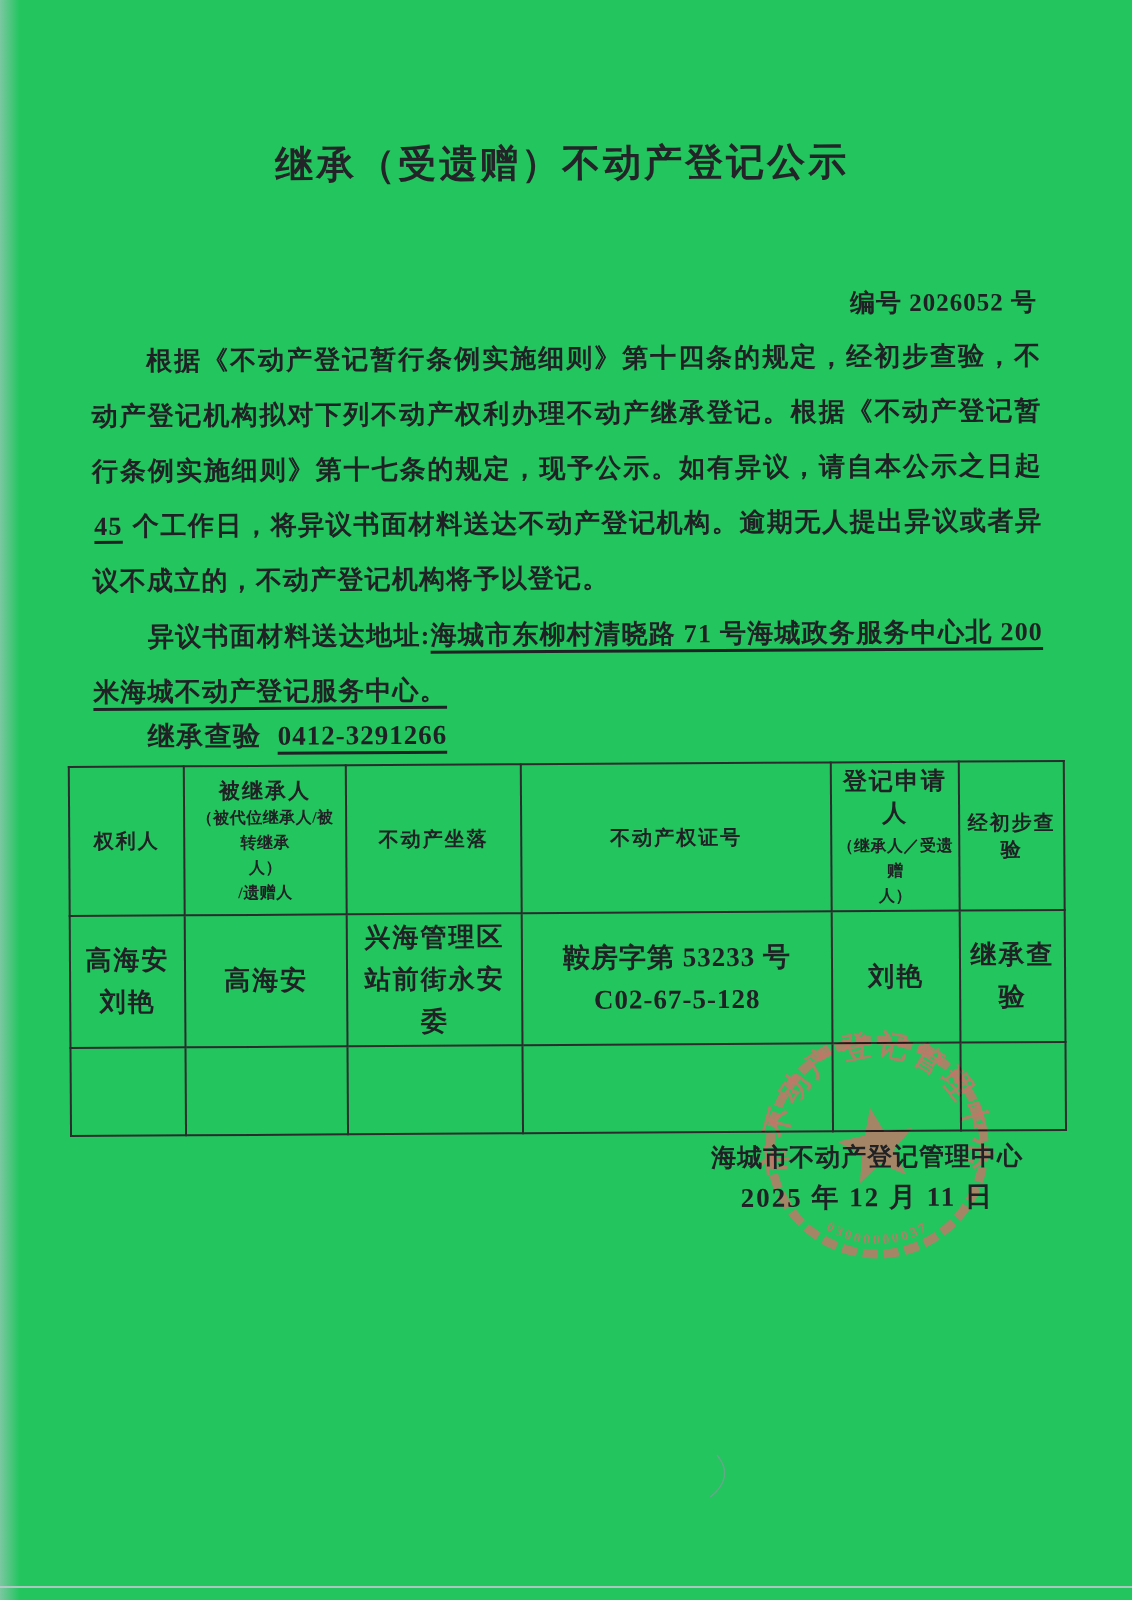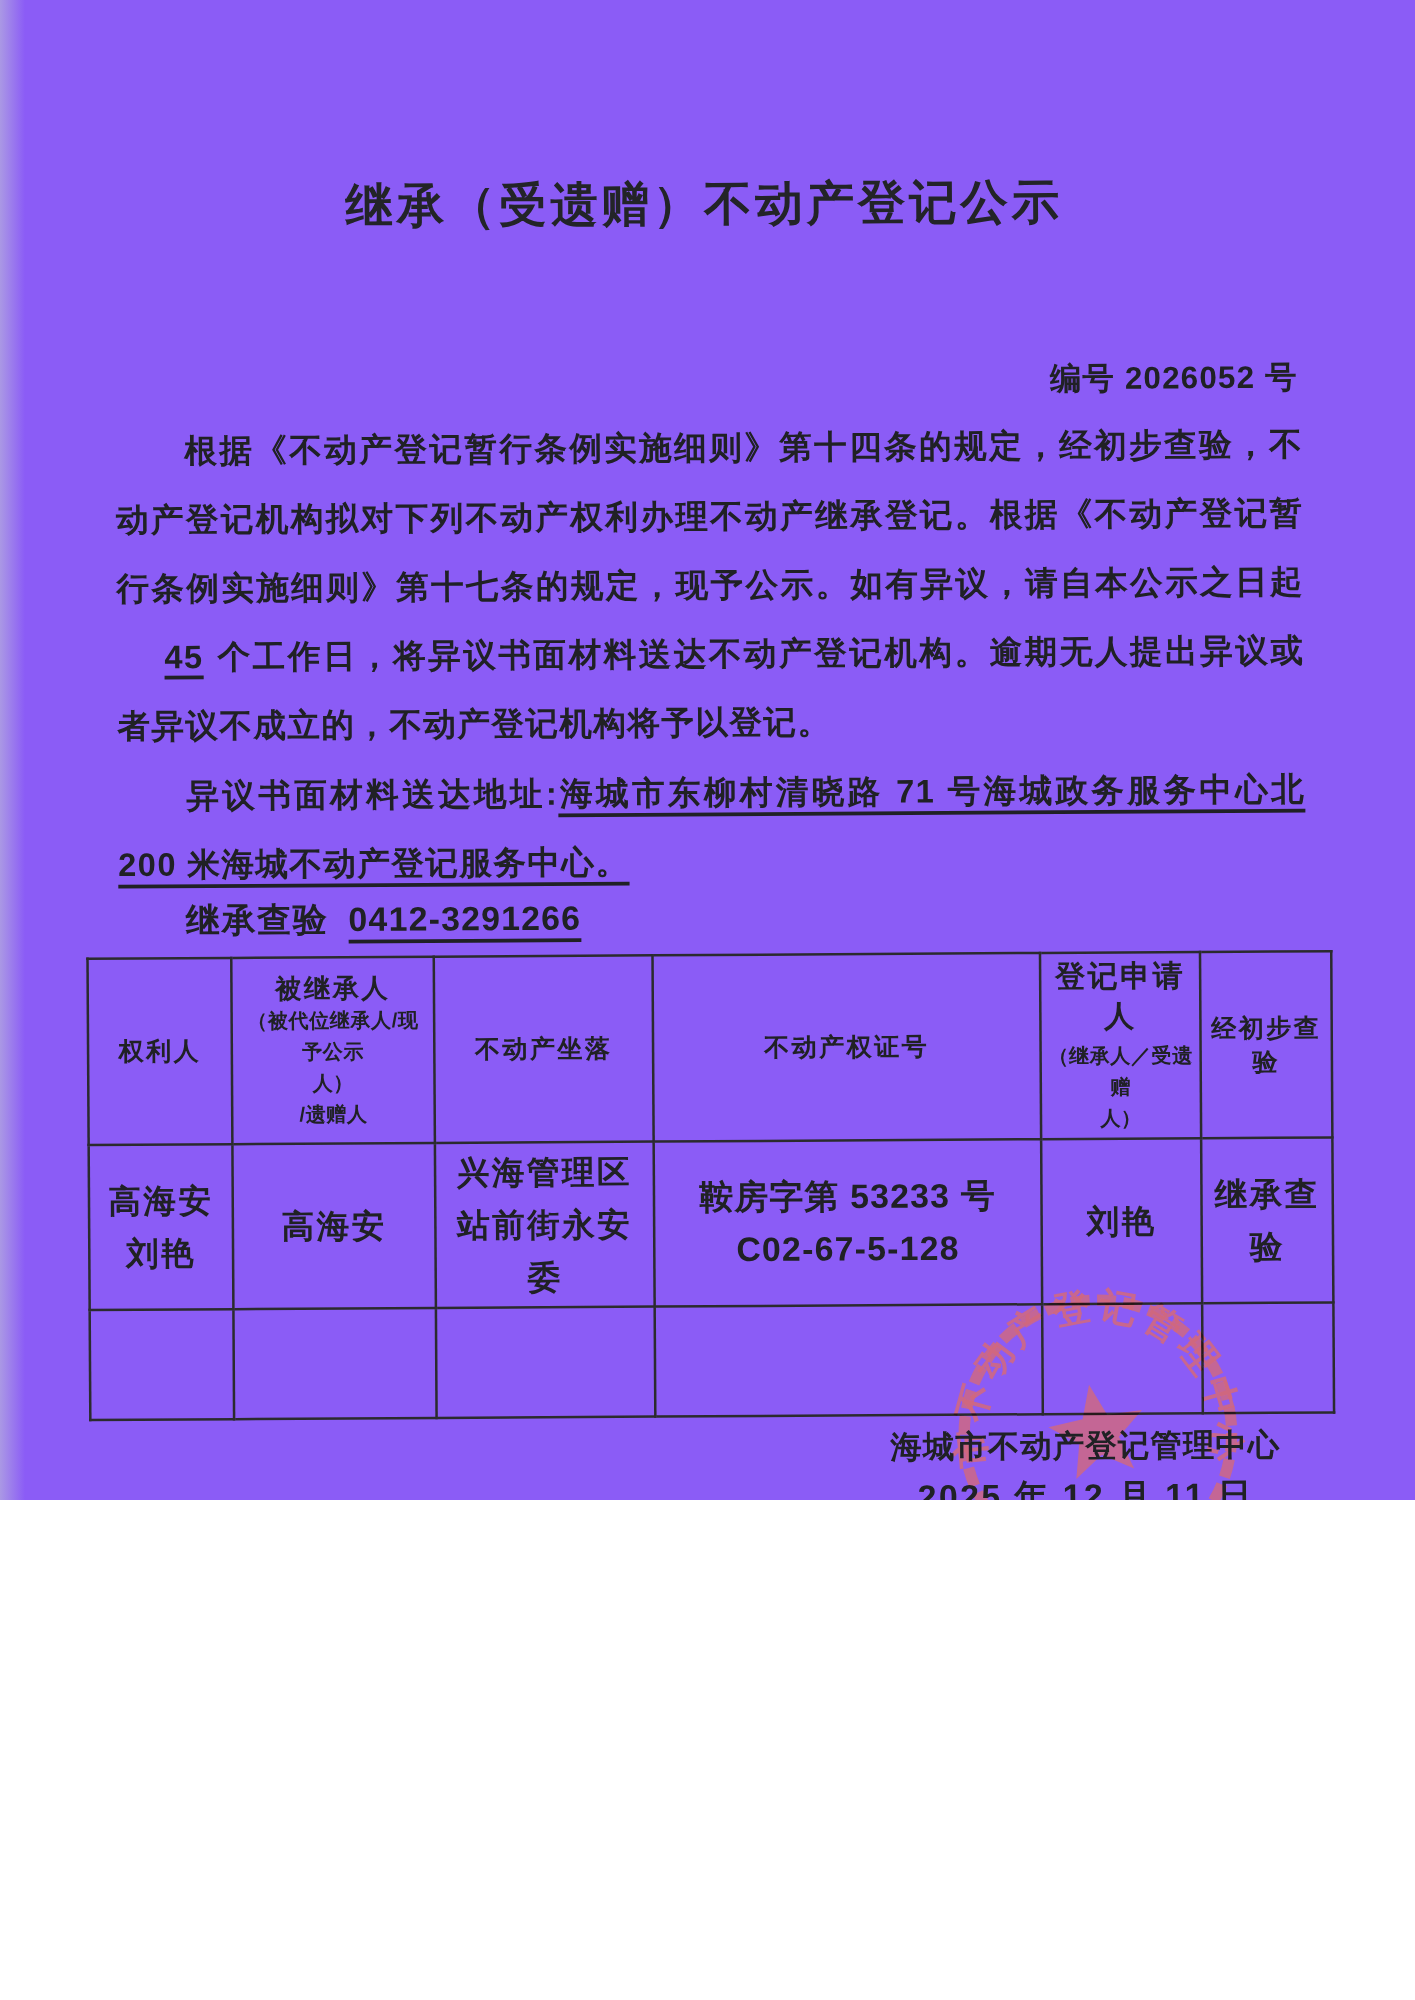--- a/index.html
+++ b/index.html
@@ -1,19 +1,19 @@
 <!DOCTYPE html>
 <html><head>
 <meta charset="utf-8">
 <style>
   html,body { margin:0; padding:0; background:#ffffff; }
   .page {
-    position:relative; width:1132px; height:1200px; overflow:hidden;
-    background:#8b5cf6; color:#202125;
-    font-family:Liberation Sans, sans-serif;
+    position:relative; width:1132px; height:1600px; overflow:hidden;
+    background:#22c55e; color:#202125;
+    font-family:Liberation Serif, serif;
   }
   .edge-left {
     position:absolute; left:0; top:0; width:20px; height:1600px;
     background:linear-gradient(to right, rgba(196,202,214,.55), rgba(196,202,214,0));
     pointer-events:none;
   }
   .bottom-line {
     position:absolute; left:0; top:1586px; width:1132px; height:2px;
     background:#c2c8d1; opacity:.85;
   }
@@ -39,21 +39,20 @@
     text-decoration:underline;
     text-decoration-thickness:2.5px;
     text-underline-offset:7px;
   }
   .bu {
     font-weight:800;
     text-decoration:underline;
     text-decoration-thickness:2.5px;
     text-underline-offset:6px;
     padding:0 2px;
-    margin-left:36px;
   }
   .contact {
     position:absolute; top:716px; left:148px; margin:0;
     font-size:27px; font-weight:800; letter-spacing:1.5px;
   }
   .contact .phone { margin-left:16px; letter-spacing:1px; }
 
   .reg-table {
     position:absolute; top:763px; left:68px; width:995px;
     border-collapse:collapse; table-layout:fixed;
@@ -111,21 +110,21 @@
           <col style="width:128px">
           <col style="width:105px">
       </colgroup>
       <tbody>
           <tr class="header-row">
         <th>
           <span class="h-main">权利人</span>
         </th>
         <th>
           <span class="h-main" style="font-size:21px;">被继承人</span>
-          <span class="h-sub">（被代位继承人/现予公示</span>
+          <span class="h-sub">（被代位继承人/被转继承</span>
           <span class="h-sub">人）</span>
           <span class="h-sub">/遗赠人</span>
         </th>
         <th>
           <span class="h-main">不动产坐落</span>
         </th>
         <th>
           <span class="h-main">不动产权证号</span>
         </th>
         <th>

